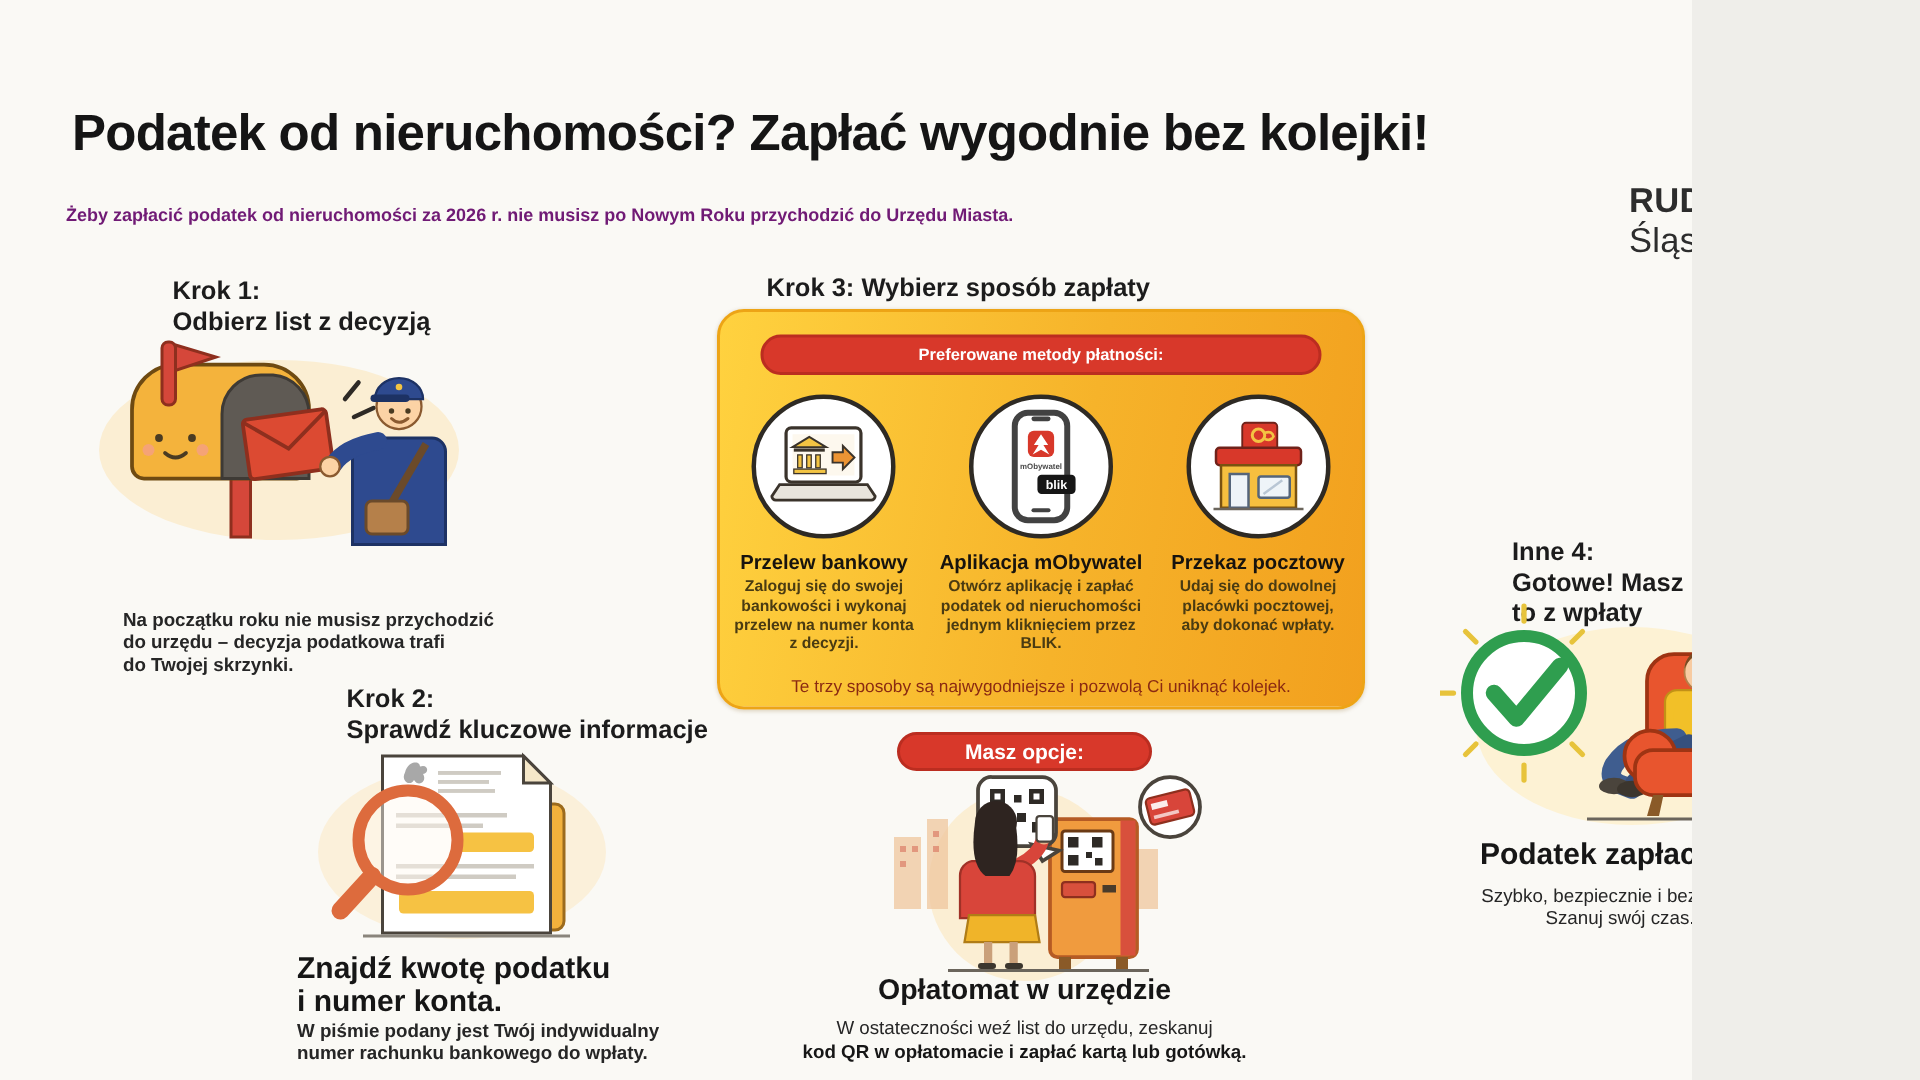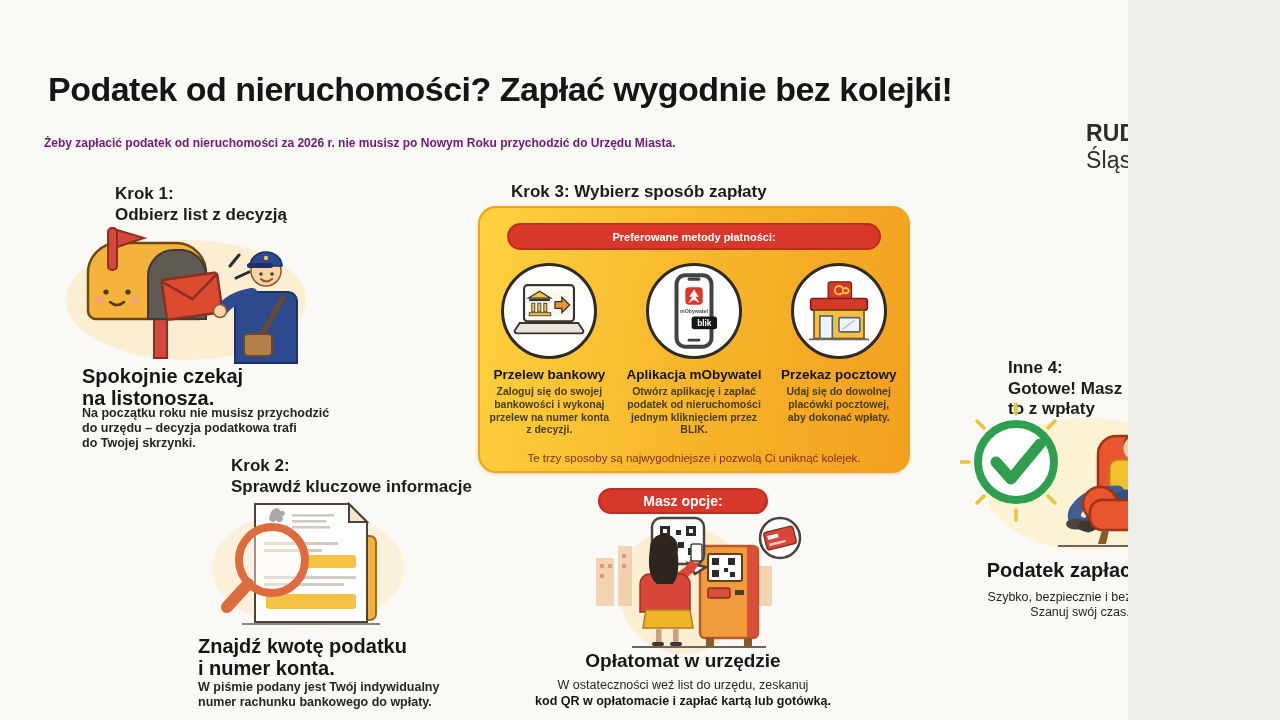--- a/index.html
+++ b/index.html
@@ -82,22 +82,20 @@
     <rect x="186" y="118" width="28" height="22" rx="4" fill="#b5804a" stroke="#6b4a2a" stroke-width="2"></rect>
     <circle cx="208" cy="55" r="15" fill="#fcd3a5" stroke="#8a5a30" stroke-width="1.5"></circle>
     <path d="M192 50 a16 14 0 0 1 32 0 z" fill="#2e4a8f" stroke="#1d3264" stroke-width="1.5"></path>
     <rect x="189" y="47" width="26" height="5" rx="2.5" fill="#1d3264"></rect>
     <circle cx="208" cy="42" r="2.2" fill="#f3c443"></circle>
     <circle cx="203" cy="58" r="1.8" fill="#4a3b22"></circle>
       <circle cx="214" cy="58" r="1.8" fill="#4a3b22"></circle>
     <path d="M203 63 q5 5 11 0" stroke="#8a5a30" stroke-width="2" fill="none" stroke-linecap="round"></path>
   </svg>
 
-  <div class="abs sec-heading pre" style="left:82px;top:366px">Spokojnie czekaj
-na listonosza.</div>
   <div class="abs sec-body pre" style="left:82px;top:406px">Na początku roku nie musisz przychodzić
 do urzędu – decyzja podatkowa trafi
 do Twojej skrzynki.</div>
 
   <div class="abs step-head" style="left:198px;top:456px">
     <div>Krok 2:</div>
     <div>Sprawdź kluczowe informacje</div>
   </div>
 
   <svg class="abs" style="left:200px;top:494px" width="205" height="138" viewBox="0 0 205 138">

